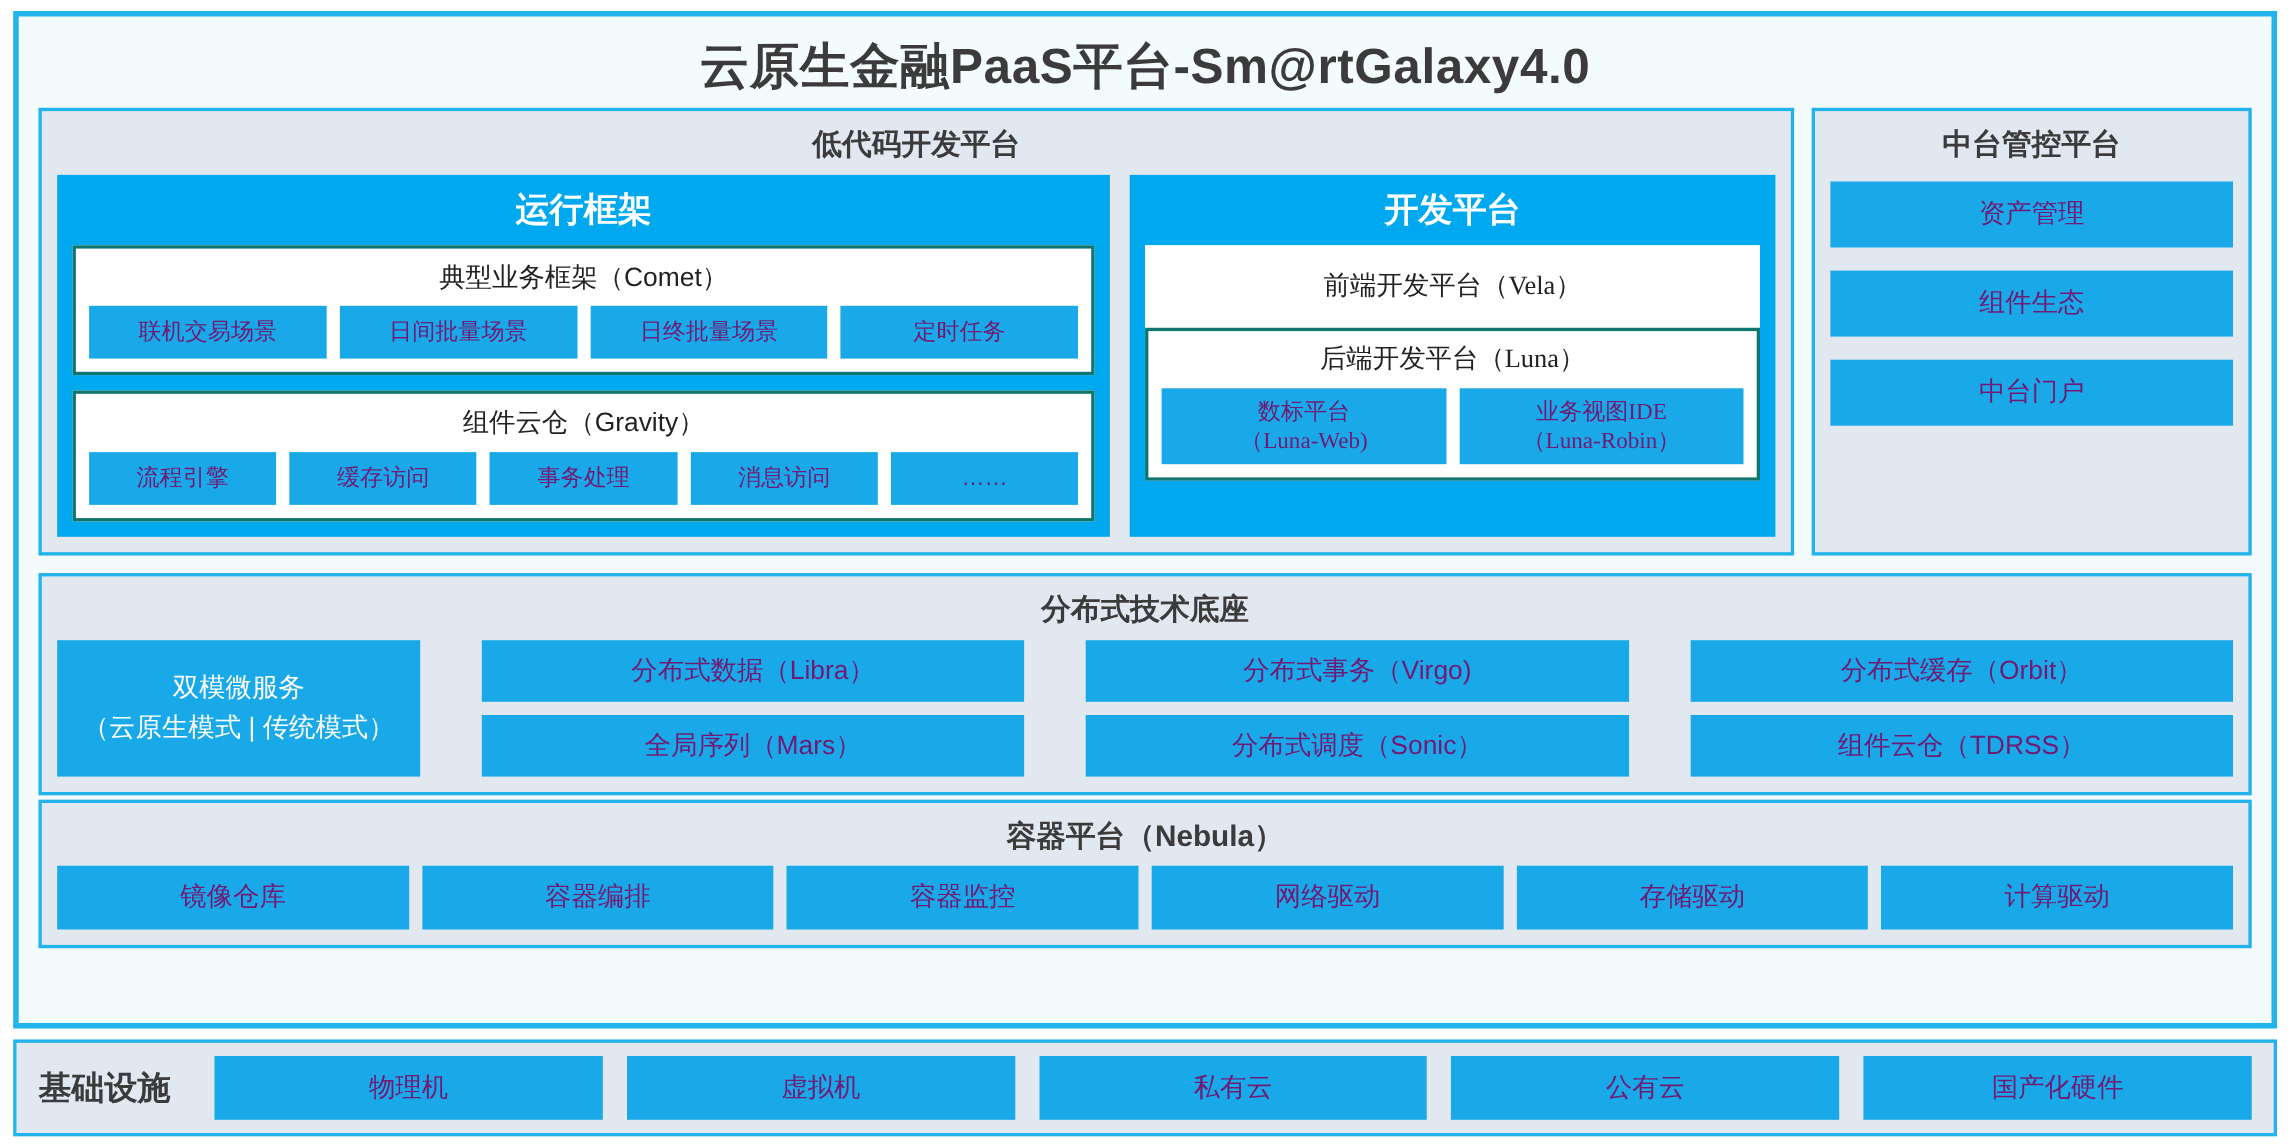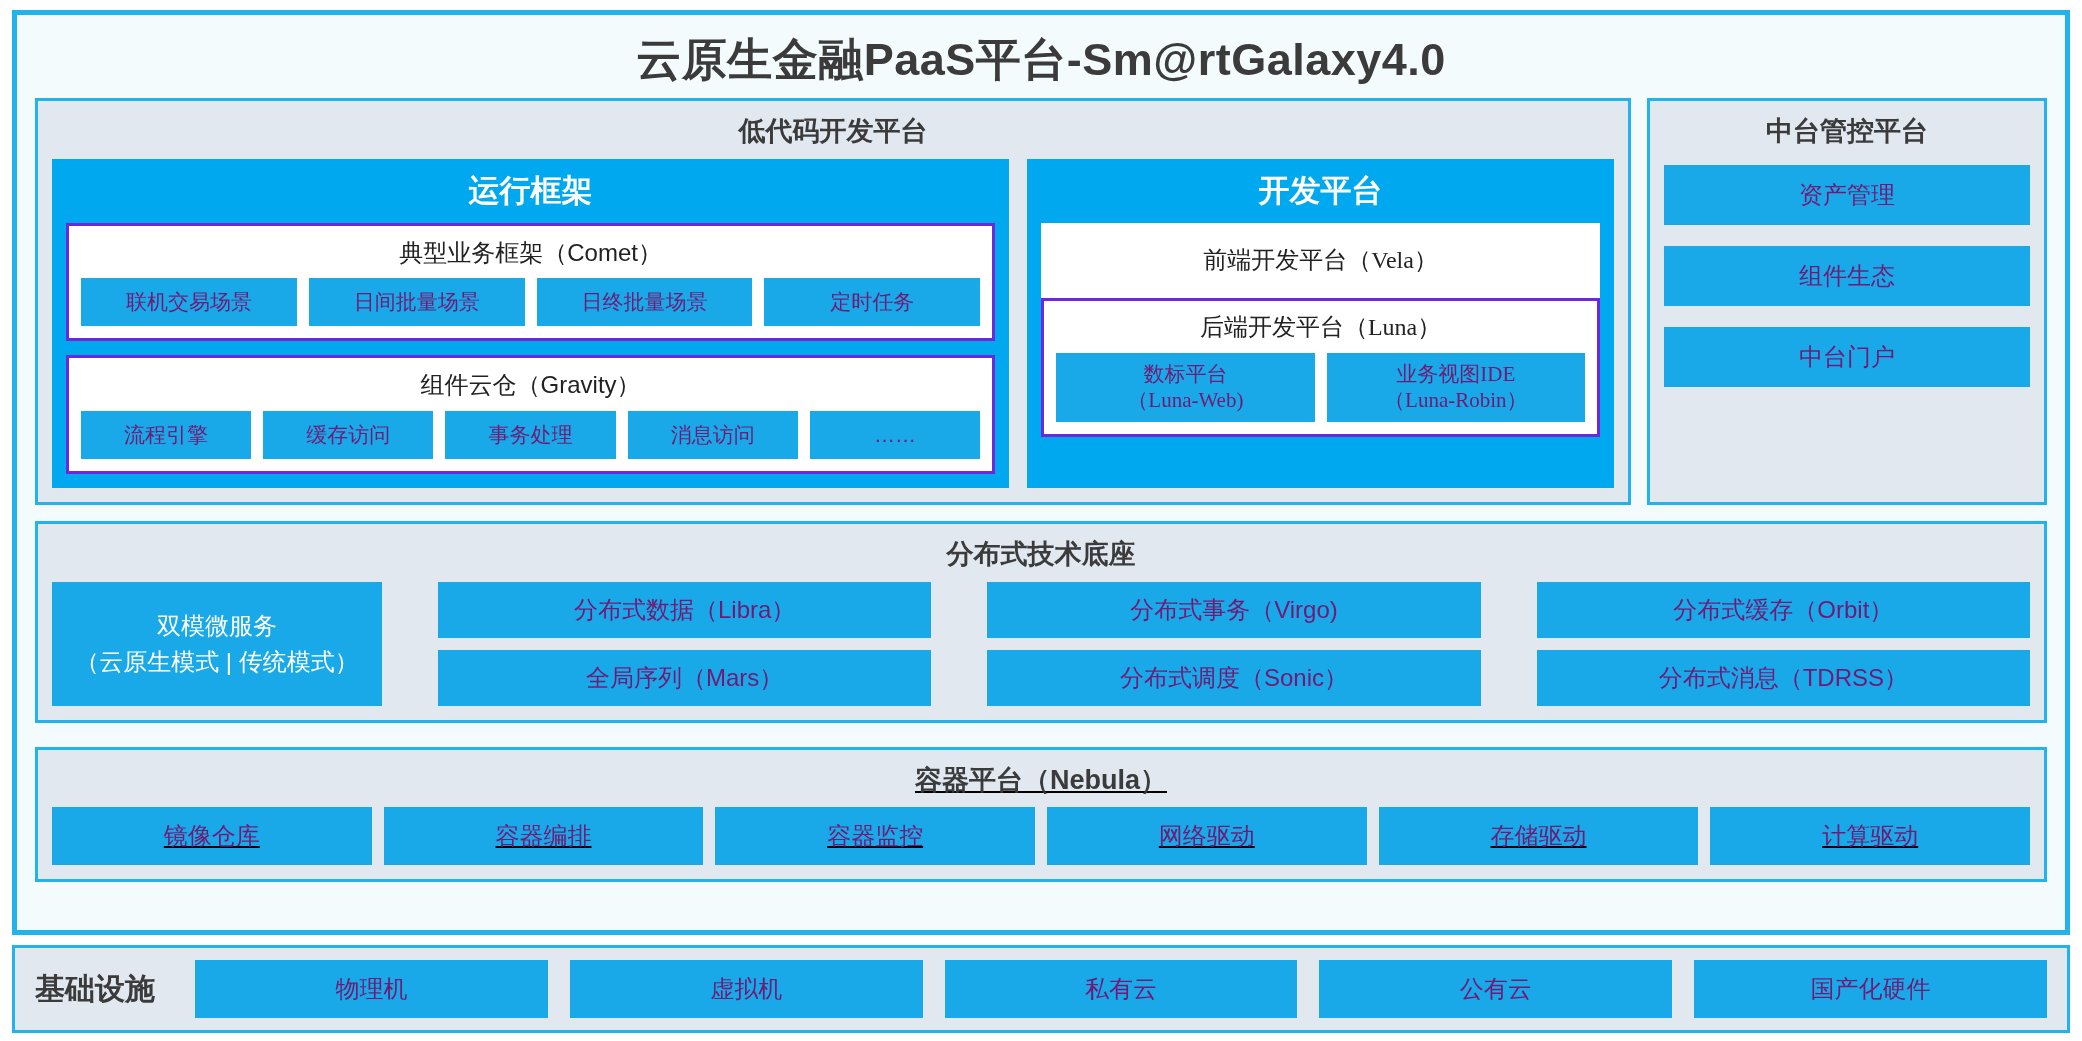--- a/index.html
+++ b/index.html
@@ -81,21 +81,21 @@
     font-weight: 700;
     line-height: 1.3;
     padding: 4px 0 12px 0;
   }
   .runtime-box { flex: 1 1 62%; }
   .devplat-box { flex: 1 1 38%; font-family: Liberation Serif, serif; }
 
   
   .white-group {
     background: #ffffff;
-    border: 3px solid #6d28d9;
+    border: 3px solid #0f766e;
     padding: 8px 12px 12px 12px;
     display: flex; flex-direction: column;
   }
   .white-group + .white-group { margin-top: 14px; }
   .white-group-title {
     text-align: center;
     font-size: 24px;
     color: #222222;
     line-height: 1.3;
     padding: 3px 0 10px 0;
@@ -276,26 +276,26 @@
         <div class="dist-col">
           <div class="chip">分布式数据（Libra）</div>
           <div class="chip">全局序列（Mars）</div>
         </div>
         <div class="dist-col">
           <div class="chip">分布式事务（Virgo)</div>
           <div class="chip">分布式调度（Sonic）</div>
         </div>
         <div class="dist-col">
           <div class="chip">分布式缓存（Orbit）</div>
-          <div class="chip">分布式消息（TDRSS）</div>
+          <div class="chip">组件云仓（TDRSS）</div>
         </div>
       </div>
     </div>
 
-    <div class="panel" style="margin-top:24px;text-decoration:underline;">
+    <div class="panel" style="margin-top:4px;">
       <div class="panel-title">容器平台（Nebula）</div>
       <div class="chip-row nebula-row">
         <div class="chip">镜像仓库</div>
         <div class="chip">容器编排</div>
         <div class="chip">容器监控</div>
         <div class="chip">网络驱动</div>
         <div class="chip">存储驱动</div>
         <div class="chip">计算驱动</div>
       </div>
     </div>

